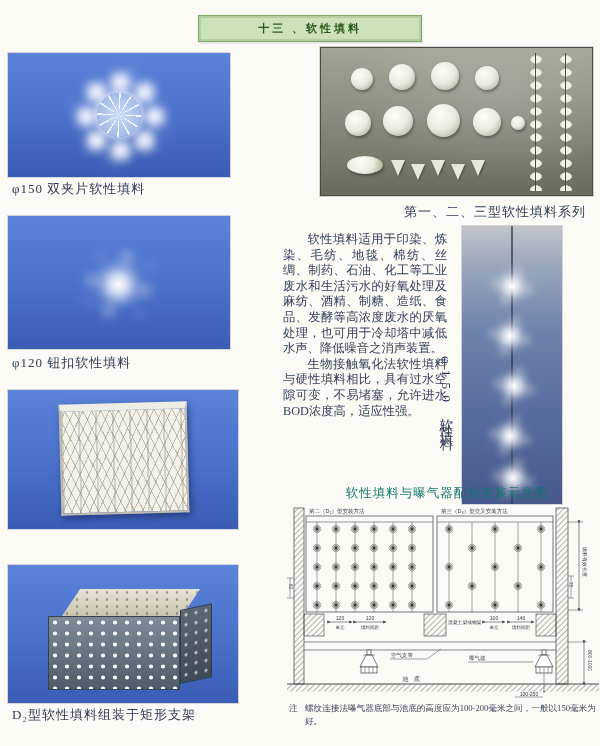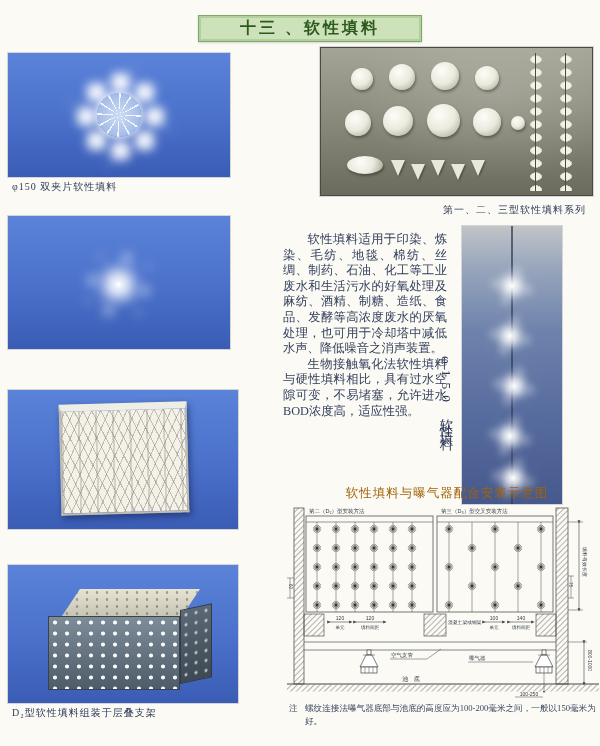--- a/index.html
+++ b/index.html
@@ -5,28 +5,28 @@
   * { margin:0; padding:0; box-sizing:border-box; }
   html,body { background:#dcdcd8; }
   body { font-family:"Liberation Sans","DejaVu Sans",sans-serif; }
   .page { position:relative; width:600px; height:746px; margin:0 auto; background:#fbfaf5; overflow:hidden; }
 
   
   .banner { position:absolute; left:198px; top:15px; width:224px; height:27px;
     background:var(--banner-bg,#cde2ba); border:1px solid var(--banner-border,#7fa86b);
     box-shadow: inset 0 0 0 2px #b3cf9e, 0 1px 2px rgba(0,0,0,.15);
     display:flex; align-items:center; justify-content:center;
-    font-family:"Liberation Serif","DejaVu Serif",serif; font-weight:bold; font-size:16px;
+    font-family:"Liberation Serif","DejaVu Serif",serif; font-weight:bold; font-size:11px;
     letter-spacing:3px; color:var(--banner-text,#2c5a1d); }
 
   
   .photo { position:absolute; overflow:hidden; box-shadow:0 0 0 1px rgba(0,0,40,.15); }
   .photo.blue { background:linear-gradient(180deg,#5b83d9 0%,#4a70c9 55%,#3a5cb5 100%); }
   .caption { position:absolute; font-family:"Liberation Serif","DejaVu Serif",serif;
-    font-size:10px; color:var(--caption-text,#2e3a58); letter-spacing:1px; white-space:nowrap; }
+    font-size:13px; color:var(--caption-text,#2e3a58); letter-spacing:1px; white-space:nowrap; }
 
   
   .wreath { position:absolute; left:111px; top:62px; width:3px; height:3px; border-radius:50%;
     background:#fff; filter:blur(1.5px);
     box-shadow: 34px 0 10px 8px rgba(255,255,255,.92), 24px 24px 10px 8px rgba(255,255,255,.92),
       0 34px 10px 8px rgba(255,255,255,.92), -24px 24px 10px 8px rgba(255,255,255,.92),
       -34px 0 10px 8px rgba(255,255,255,.92), -24px -24px 10px 8px rgba(255,255,255,.92),
       0 -34px 10px 8px rgba(255,255,255,.92), 24px -24px 10px 8px rgba(255,255,255,.92),
       46px 12px 14px 1px rgba(255,255,255,.5), -46px -12px 14px 1px rgba(255,255,255,.5),
       12px -46px 14px 1px rgba(255,255,255,.5), -12px 46px 14px 1px rgba(255,255,255,.5); }
@@ -103,21 +103,21 @@
       5px -15px 9px 1px rgba(255,255,255,.8), -6px 15px 9px 1px rgba(255,255,255,.8),
       22px -10px 10px -1px rgba(255,255,255,.55), -22px 10px 10px -1px rgba(255,255,255,.55),
       -12px -18px 10px -1px rgba(255,255,255,.5), 12px 18px 10px -1px rgba(255,255,255,.5); }
   .v-caption { position:absolute; left:437px; top:356px; height:140px;
     writing-mode:vertical-rl; text-orientation:mixed;
     font-family:"Liberation Serif","DejaVu Serif",serif; font-size:13.5px; letter-spacing:6px;
     color:var(--caption-text,#2e3a58); }
 
   
   .diagram-title { position:absolute; left:297px; top:485px; width:300px; text-align:center;
-    font-family:Liberation Serif, serif; font-size:12.5px; letter-spacing:1px; color:#a16207; }
+    font-family:Liberation Serif, serif; font-size:12.5px; letter-spacing:1px; color:#0f766e; }
   .diagram-svg { position:absolute; left:287px; top:502px; width:312px; height:197px; }
   .diagram-svg text { font-family:"Liberation Sans","DejaVu Sans",sans-serif; fill:#333a44; }
 
   .notes { position:absolute; left:289px; top:702px; width:308px; display:flex;
     font-family:"Liberation Serif","DejaVu Serif",serif; font-size:8.6px; line-height:13px; color:#3c4660; }
   .notes-prefix { width:16px; flex:none; }
   .notes-body { flex:1; }
 </style>
 </head>
 <body>
@@ -130,33 +130,34 @@
 
   <div class="photo blue" style="left:8px;top:53px;width:222px;height:124px">
     <div class="wreath"></div>
     <div class="wreath-center"></div>
   </div>
   <div class="caption" style="left:12px;top:180px">φ150 双夹片软性填料</div>
 
   <div class="photo blue" style="left:8px;top:216px;width:222px;height:133px">
     <div class="blob2"></div>
   </div>
+  <div class="caption" style="left:12px;top:354px">φ120 钮扣软性填料</div>
 
   <div class="photo blue" style="left:8px;top:390px;width:230px;height:139px">
     <div class="filter-panel"></div>
   </div>
 
   <div class="photo blue" style="left:8px;top:565px;width:230px;height:138px">
     <div class="box4">
       <div class="box4-top"></div>
       <div class="box4-front"></div>
       <div class="box4-side"></div>
     </div>
   </div>
-  <div class="caption" style="left:12px;top:706px">D₂型软性填料组装于层叠支架</div>
+  <div class="caption" style="left:12px;top:706px">D₂型软性填料组装于矩形支架</div>
 
   <div class="photo series" style="left:320px;top:47px;width:273px;height:149px">
     <div class="ball" style="left:30px;top:20px;width:22px;height:22px"></div>
     <div class="ball" style="left:68px;top:16px;width:26px;height:26px"></div>
     <div class="ball" style="left:110px;top:14px;width:28px;height:28px"></div>
     <div class="ball" style="left:154px;top:18px;width:24px;height:24px"></div>
     <div class="ball" style="left:24px;top:62px;width:26px;height:26px"></div>
     <div class="ball" style="left:62px;top:58px;width:30px;height:30px"></div>
     <div class="ball" style="left:106px;top:56px;width:33px;height:33px"></div>
     <div class="ball" style="left:152px;top:60px;width:28px;height:28px"></div>

